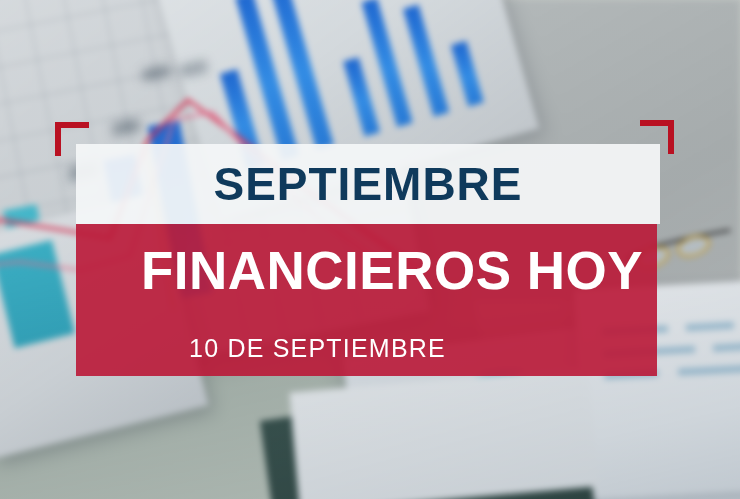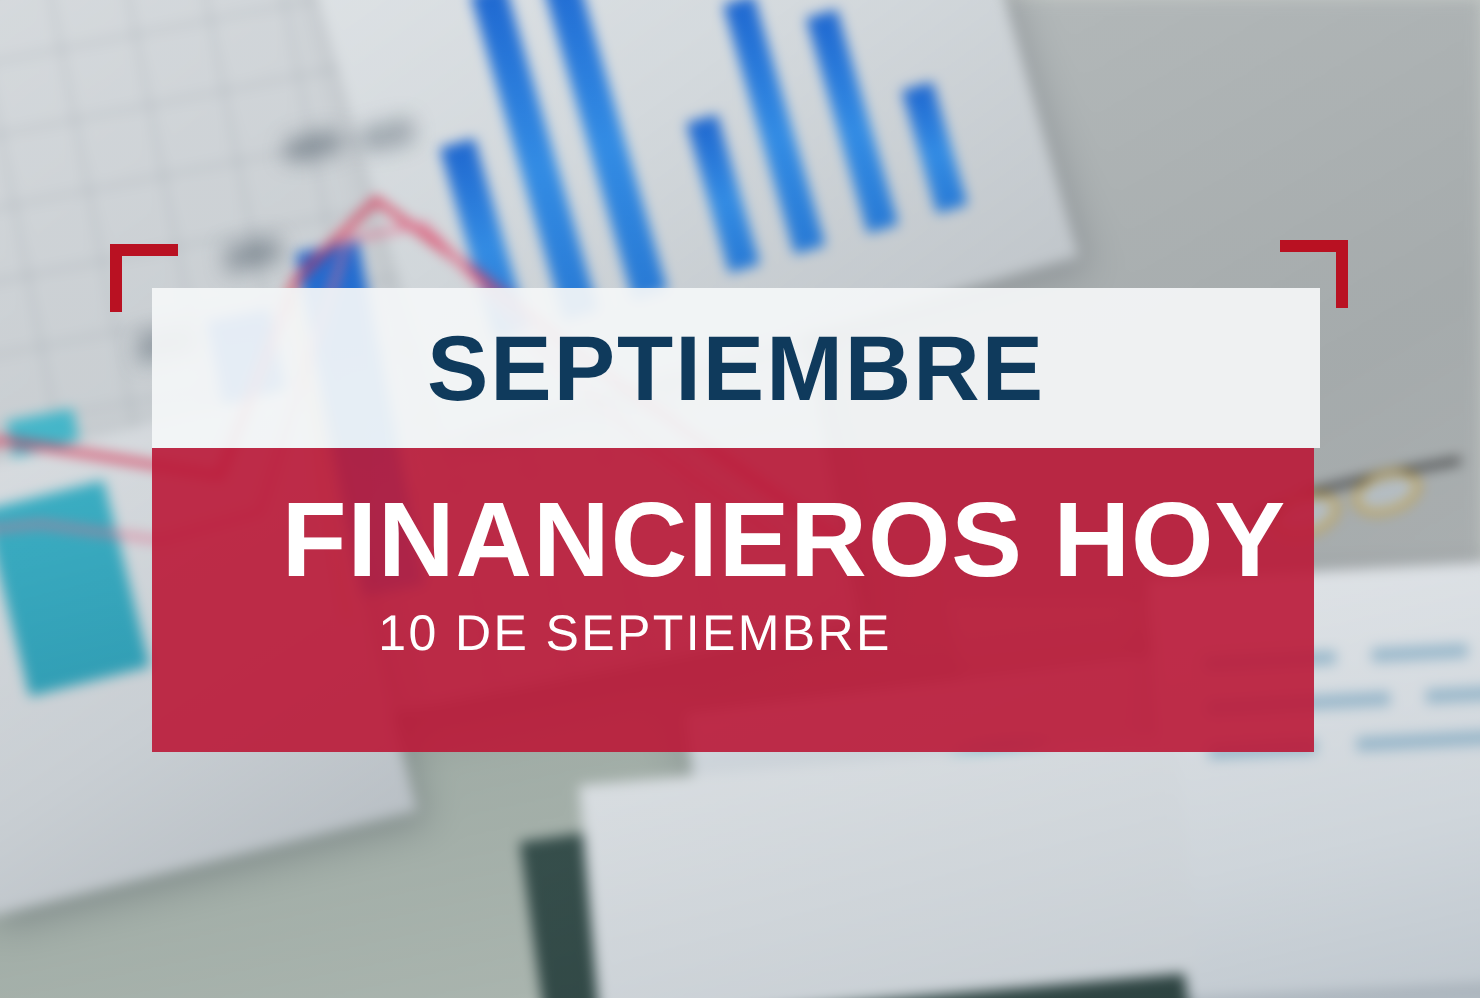--- a/index.html
+++ b/index.html
@@ -229,21 +229,21 @@
     width: 632px; height: 72px;
     display: flex; align-items: center; justify-content: center;
     font-size: 53px;
     font-weight: bold;
     letter-spacing: 0.5px;
     color: #ffffff;
     white-space: nowrap;
   }
   .title-date {
     position: absolute;
-    left: 76px; top: 295px;
+    left: 76px; top: 326px;
     width: 483px; height: 44px;
     display: flex; align-items: center; justify-content: center;
     font-size: 25px;
     font-weight: normal;
     letter-spacing: 1.2px;
     color: #ffffff;
     white-space: nowrap;
   }
 
   .numlabel {

